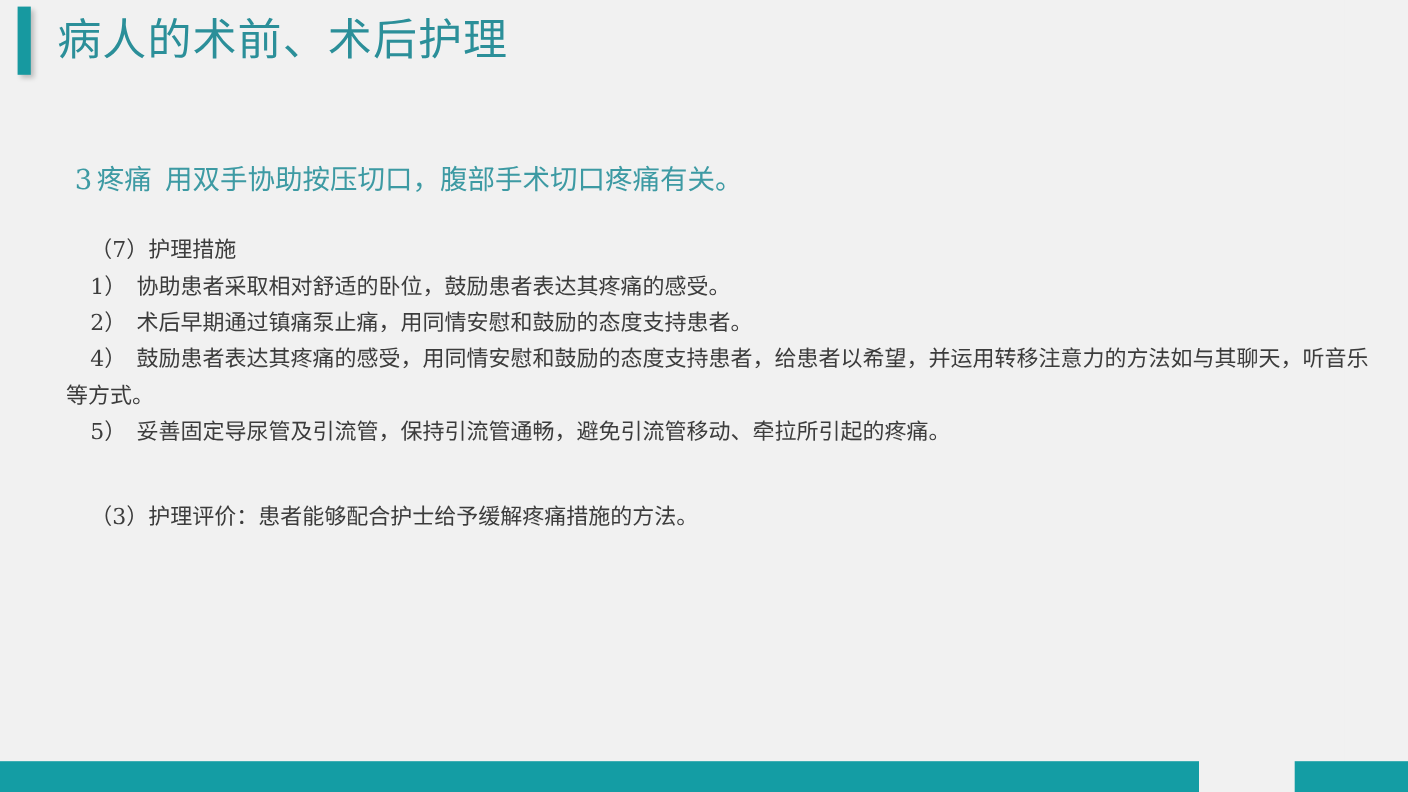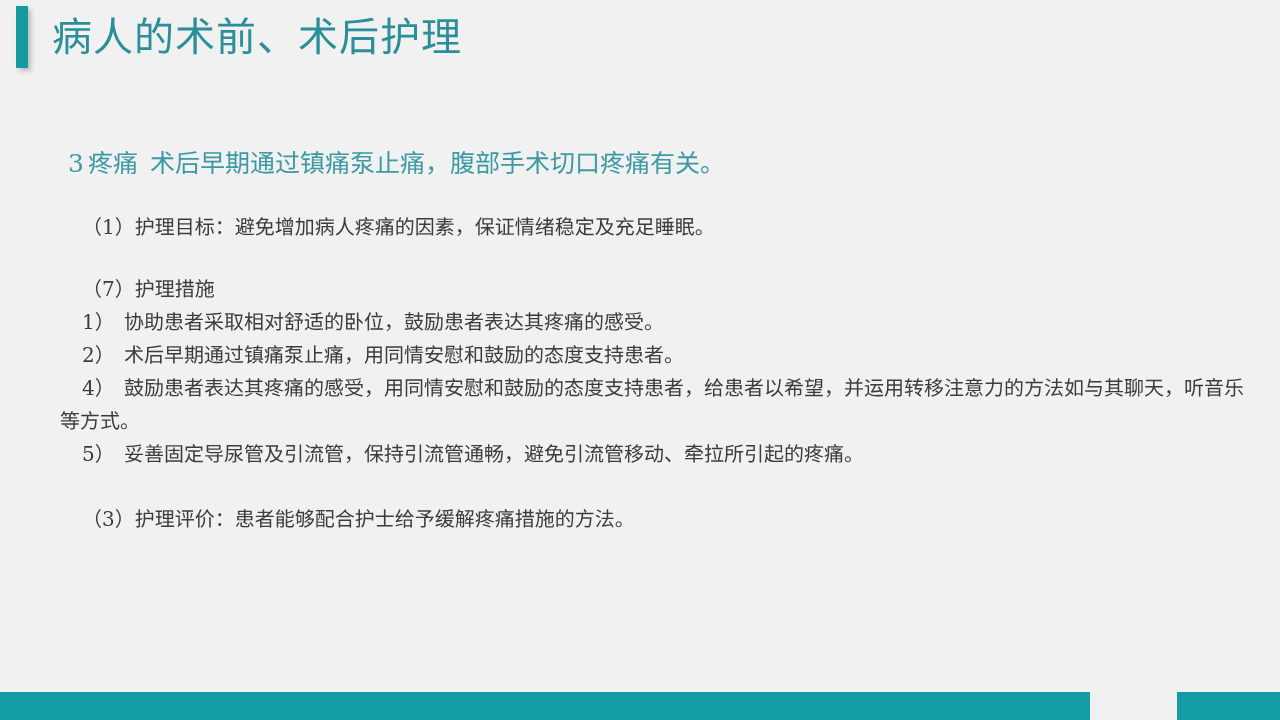--- a/index.html
+++ b/index.html
@@ -99,21 +99,21 @@
     padding-left: 0;
     width: 1200px;
   }
   .wrap-item .marker {
     display: inline-block;
     min-width: 42px;
     margin-left: 22px;
   }
   .eval-block {
     padding-left: 82px;
-    margin-top: 32px;
+    margin-top: 44px;
     font-size: 20px;
     line-height: 33px;
     color: #3c3c3c;
     white-space: nowrap;
   }
 
   
   .footer-bar-main {
     position: absolute;
     left: 0;
@@ -135,26 +135,23 @@
 <body>
 
 <div class="slide">
 
   <div class="title-bar"></div>
   <div class="slide-title">病人的术前、术后护理</div>
 
   <div class="content">
 
     <div class="section-heading">
-      <span class="num">3</span><span>疼痛</span><span class="gap"></span><span>术后早期通过镇痛泵止痛，腹部手术切口疼痛有关。</span>
+      <span class="num">3</span><span>疼痛</span><span class="gap"></span><span>用双手协助按压切口，腹部手术切口疼痛有关。</span>
     </div>
 
-    <div class="block spaced-top">
-      <div class="para">（1）护理目标：避免增加病人疼痛的因素，保证情绪稳定及充足睡眠。</div>
-    </div>
 
     <div class="block spaced-top">
       <div class="para">（7）护理措施</div>
       <ul class="list">
         <li class="list-item">
           <span class="marker">1）</span><span>协助患者采取相对舒适的卧位，鼓励患者表达其疼痛的感受。</span>
         </li>
         <li class="list-item">
           <span class="marker">2）</span><span>术后早期通过镇痛泵止痛，用同情安慰和鼓励的态度支持患者。</span>
         </li>

